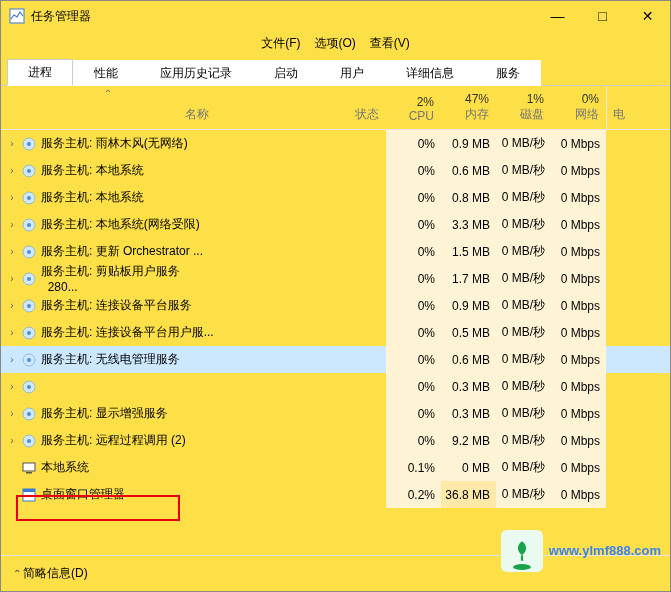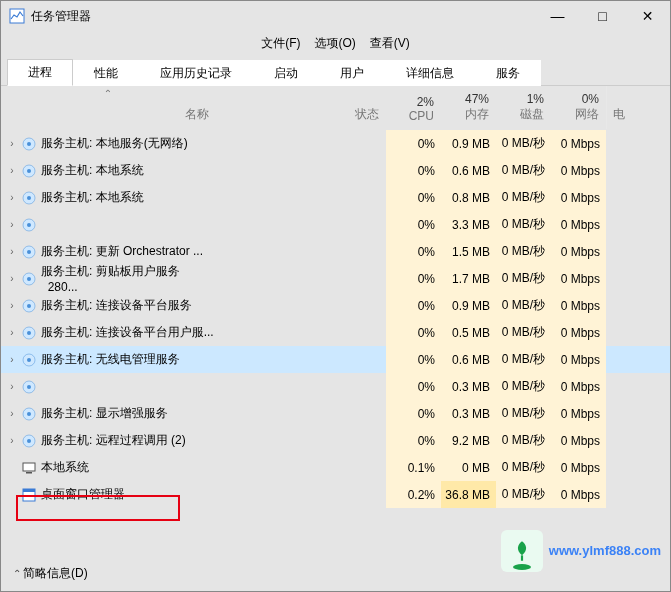--- a/index.html
+++ b/index.html
@@ -1,17 +1,17 @@
 <!DOCTYPE html>
 <html><head>
 <meta charset="utf-8">
 <style>
   * { margin: 0; padding: 0; box-sizing: border-box; font-family: "Microsoft YaHei", "Segoe UI", sans-serif; }
   body { width: 671px; height: 592px; background: #fff; position: relative; overflow: hidden; }
-  .window { border: 1px solid #888; width: 100%; height: 100%; background: #e5e5e5; display: flex; flex-direction: column; }
+  .window { border: 1px solid #888; width: 100%; height: 100%; background: #fde047; display: flex; flex-direction: column; }
   .titlebar { display: flex; align-items: center; height: 30px; padding: 0 0 0 8px; user-select: none; }
   .titlebar .app-icon { width: 16px; height: 16px; margin-right: 6px; }
   .titlebar .title { font-size: 12px; color: #000; flex: 0 0 auto; }
   .titlebar .flex { flex: 1; }
   .window-controls { display: flex; height: 100%; }
   .win-btn { width: 45px; height: 100%; display: flex; align-items: center; justify-content: center; font-size: 14px; color: #000; cursor: default; }
   .menubar { display: flex; gap: 10px; padding: 2px 10px 6px; font-size: 12px; justify-content: center; }
   .menu-item { padding: 2px 2px; cursor: default; }
   .tabbar { display: flex; border-bottom: 1px solid #ccc; padding: 0 6px; font-size: 12px; height: 26px; align-items: flex-end; }
   .tab { padding: 4px 20px; border: 1px solid transparent; border-bottom: none; position: relative; top: 1px; background: #fff; cursor: default; }
@@ -115,21 +115,21 @@
     </div>
 
     <div class="rows" id="rows">
         <div class="row">
           <div class="cell c-name">
             <span class="chevron">›</span>
             <span class="proc-icon"><svg viewBox="0 0 16 16">
                 <circle cx="8" cy="8" r="6" class="gear-bg"></circle>
                 <circle cx="8" cy="8" r="2" fill="#4a90d9"></circle>
               </svg></span>
-            <span>服务主机: 本地服务(无网络)</span>
+            <span>服务主机: 雨林木风(无网络)</span>
           </div>
           <div class="cell c-status"></div>
           <div class="cell c-num">0%</div>
           <div class="cell c-num">0.9 MB</div>
           <div class="cell c-num">0 MB/秒</div>
           <div class="cell c-num">0 Mbps</div>
           <div class="cell c-last"></div>
         </div>
         <div class="row">
           <div class="cell c-name">
@@ -163,20 +163,21 @@
           <div class="cell c-num">0 Mbps</div>
           <div class="cell c-last"></div>
         </div>
         <div class="row">
           <div class="cell c-name">
             <span class="chevron">›</span>
             <span class="proc-icon"><svg viewBox="0 0 16 16">
                 <circle cx="8" cy="8" r="6" class="gear-bg"></circle>
                 <circle cx="8" cy="8" r="2" fill="#4a90d9"></circle>
               </svg></span>
+            <span>服务主机: 本地系统(网络受限)</span>
           </div>
           <div class="cell c-status"></div>
           <div class="cell c-num">0%</div>
           <div class="cell c-num">3.3 MB</div>
           <div class="cell c-num">0 MB/秒</div>
           <div class="cell c-num">0 Mbps</div>
           <div class="cell c-last"></div>
         </div>
         <div class="row">
           <div class="cell c-name">

